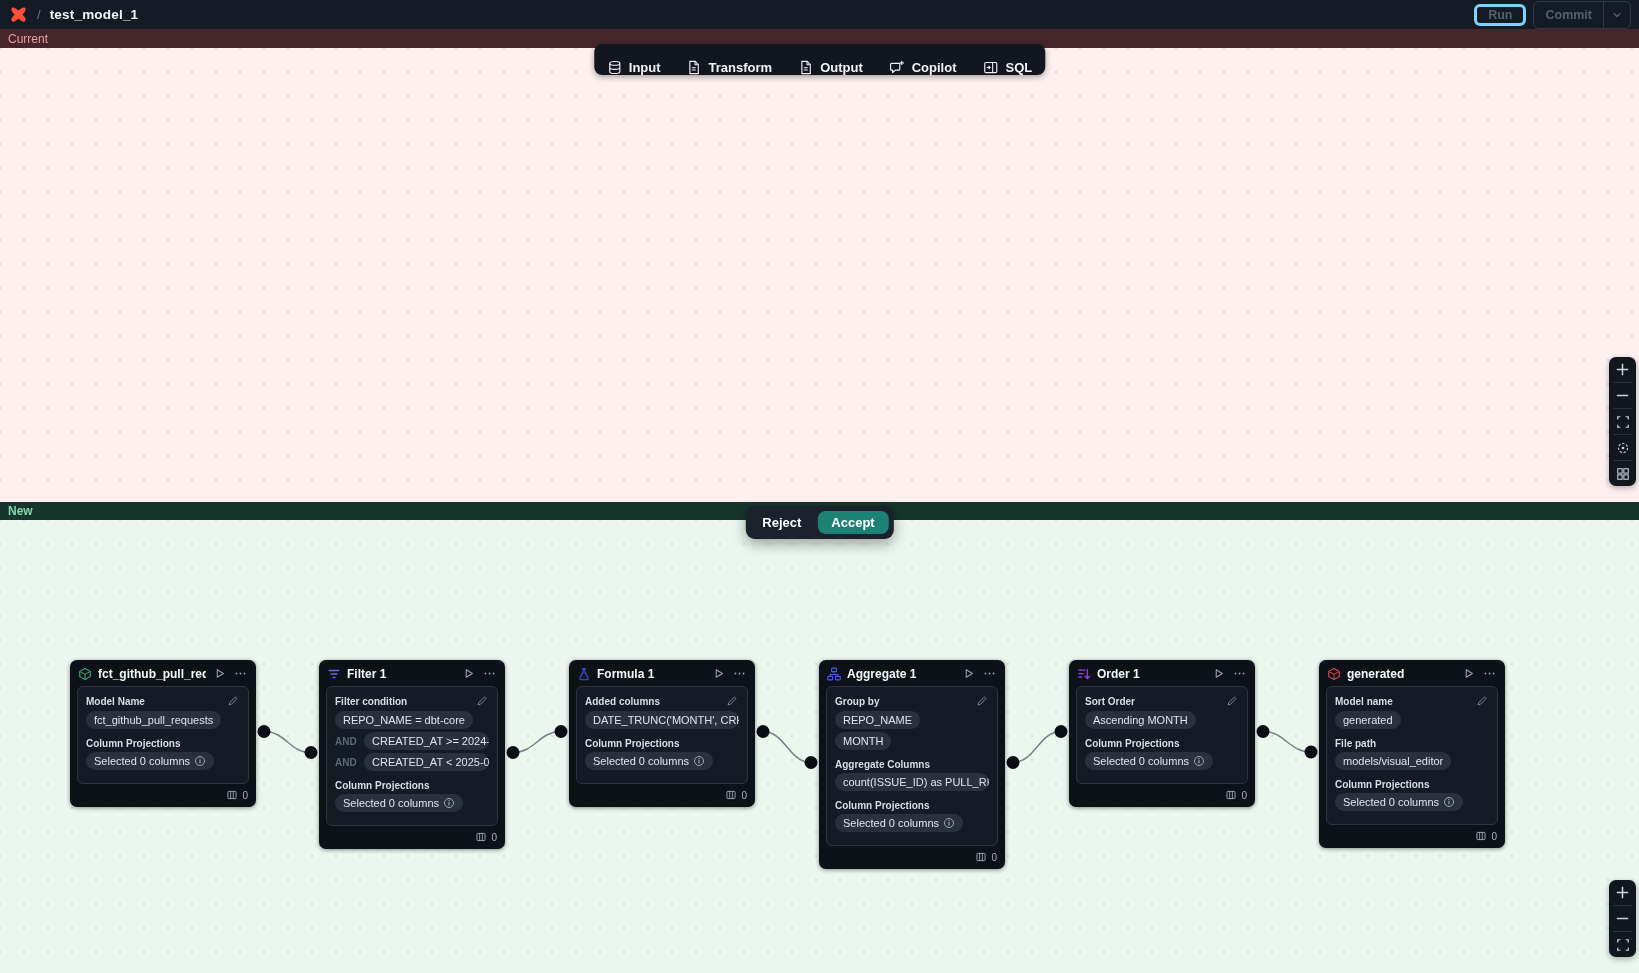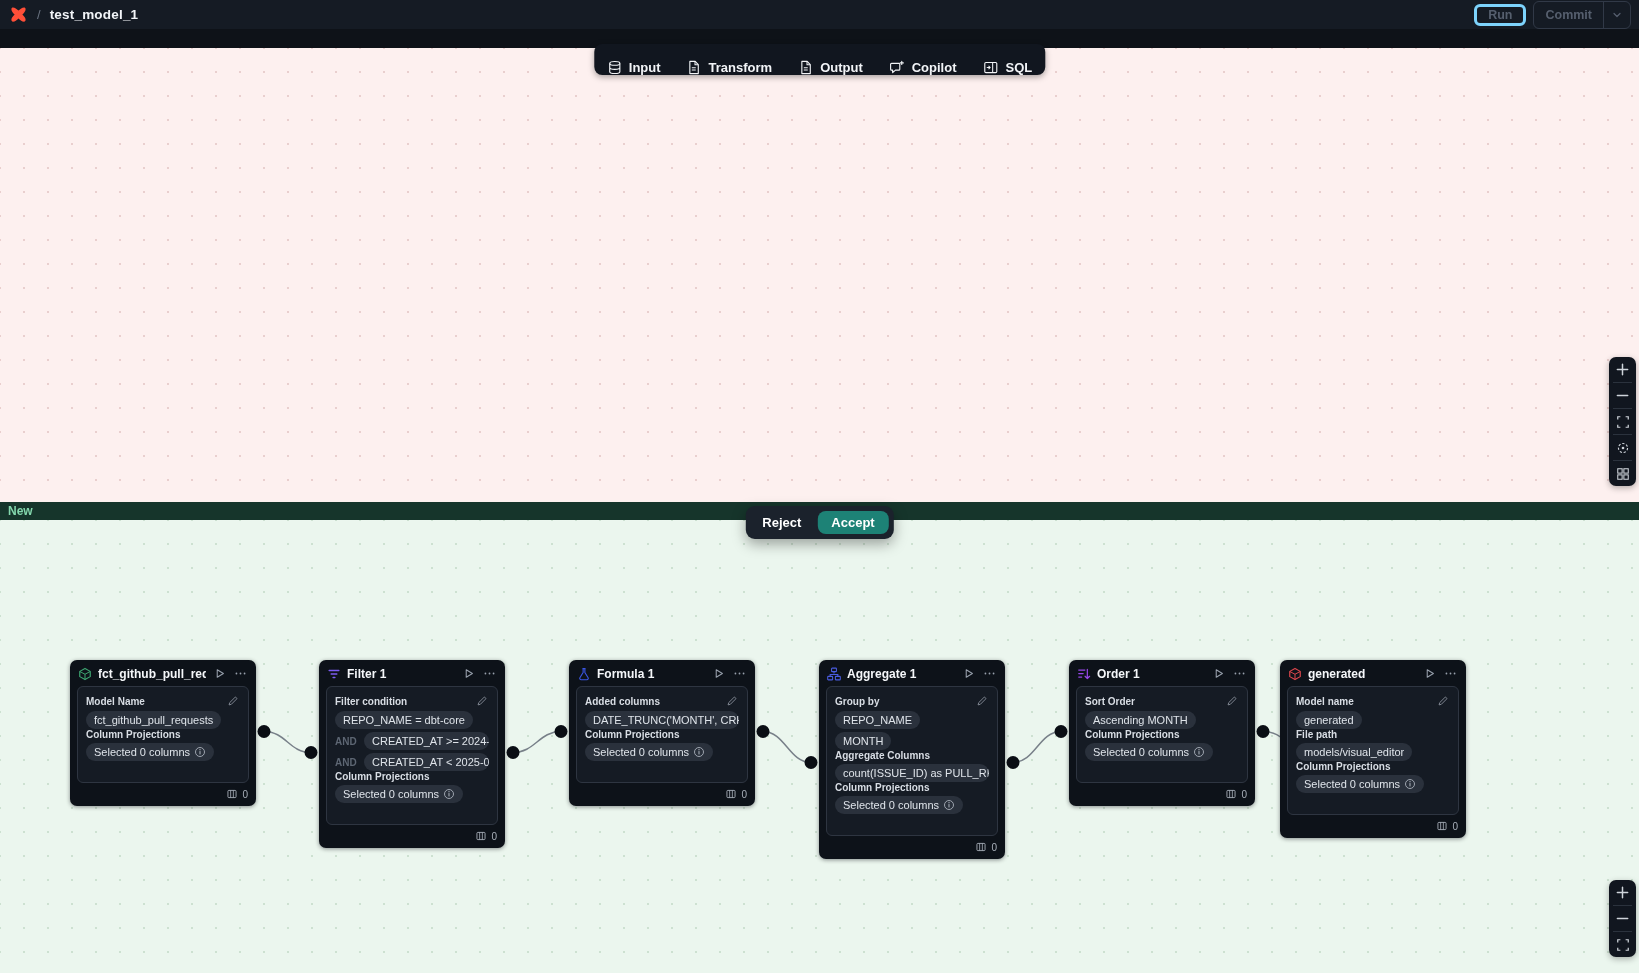--- a/index.html
+++ b/index.html
@@ -84,22 +84,22 @@
     box-shadow:0 1px 4px rgba(10,14,20,.45); cursor:grab; z-index:5;
   }
   .node-header { display:flex; align-items:center; gap:6px; padding:6px 8px 5px; }
   .node-title { color:#f5f7fa; font-size:12px; font-weight:700; flex:1 1 auto; white-space:nowrap; overflow:hidden; }
   .node-hicon { display:flex; align-items:center; }
   .node-hbtn { display:flex; align-items:center; background:none; border:none; cursor:pointer; padding:1px; }
   .node-panel {
     margin:0 7px; border:1px solid #2e3541; border-radius:6px;
     background:#151b24; padding:7px 8px 8px;
   }
-  .node-section { }
-  .node-section:last-child { margin-bottom:13px; }
+  .node-section { margin-bottom:9px; }
+  .node-section:last-child { margin-bottom:5px; }
   .sec-labelrow { display:flex; align-items:center; justify-content:space-between; margin-bottom:3px; }
   .sec-label { color:#d8dde4; font-size:10px; font-weight:700; }
   .pill-row { display:flex; align-items:center; gap:5px; margin-top:3px; }
   .and-label { color:#5d6673; font-size:10px; font-weight:700; width:24px; flex:0 0 auto; }
   .pill {
     display:inline-flex; align-items:center; gap:4px; background:#2a313c; border-radius:9px;
     padding:2px 8px; font-size:11px; color:#dfe4ea; line-height:14px; white-space:nowrap;
     max-width:166px; overflow:hidden; cursor:pointer;
   }
   .node-footer { display:flex; justify-content:flex-end; align-items:center; gap:4px; padding:5px 8px 6px; color:#a9b0ba; font-size:10px; }
@@ -496,21 +496,21 @@
         <div class="node-footer">
     <span style="display:flex">
             <svg width="12" height="12" viewBox="0 0 16 16">
               <rect x="2.6" y="3.2" width="10.8" height="9.6" rx="1.2" fill="none" stroke="#a9b0ba" stroke-width="1.2"></rect>
               <path d="M6.2 3.2v9.6M9.8 3.2v9.6" stroke="#a9b0ba" stroke-width="1.1"></path>
             </svg>
           </span>
     <span>0</span>
   </div>
       </div>
-      <div class="node" style="left: 1280px; top: 140px;">
+      <div class="node" style="left: 1319px; top: 140px;">
         <div class="node-header">
     <span class="node-hicon">
             <svg width="14" height="14" viewBox="0 0 16 16">
               <path d="M8 1.6 14 5v6L8 14.4 2 11V5z" fill="none" stroke="#e0484e" stroke-width="1.3" stroke-linejoin="round"></path>
               <path d="M2.2 5.2 8 8.3l5.8-3.1M8 8.3V14" fill="none" stroke="#e0484e" stroke-width="1.1"></path>
             </svg>
           </span>
     <span class="node-title">generated</span>
     <button class="node-hbtn">
             <svg width="13" height="13" viewBox="0 0 16 16">
@@ -601,20 +601,23 @@
         <span class="label-part">Commit</span>
         <span class="chev-part">
           <svg width="12" height="12" viewBox="0 0 16 16">
               <path d="m4 6 4 4 4-4" fill="none" stroke="#565f6e" stroke-width="1.6" stroke-linecap="round" stroke-linejoin="round"></path>
             </svg>
         </span>
       </div>
     </div>
   </div>
 
+  <div class="bar-current">
+    <span>Current</span>
+  </div>
   <div class="bar-new">
     <span>New</span>
   </div>
 
   <div class="fab-toolbar">
     <button class="fab-item">
       <span class="node-hicon">
         <svg width="15" height="15" viewBox="0 0 16 16">
             <ellipse cx="8" cy="3.6" rx="5.4" ry="2" fill="none" stroke="#f2f4f7" stroke-width="1.2"></ellipse>
             <path d="M2.6 3.6v8.8c0 1.1 2.4 2 5.4 2s5.4-.9 5.4-2V3.6M2.6 8c0 1.1 2.4 2 5.4 2s5.4-.9 5.4-2" fill="none" stroke="#f2f4f7" stroke-width="1.2"></path>

